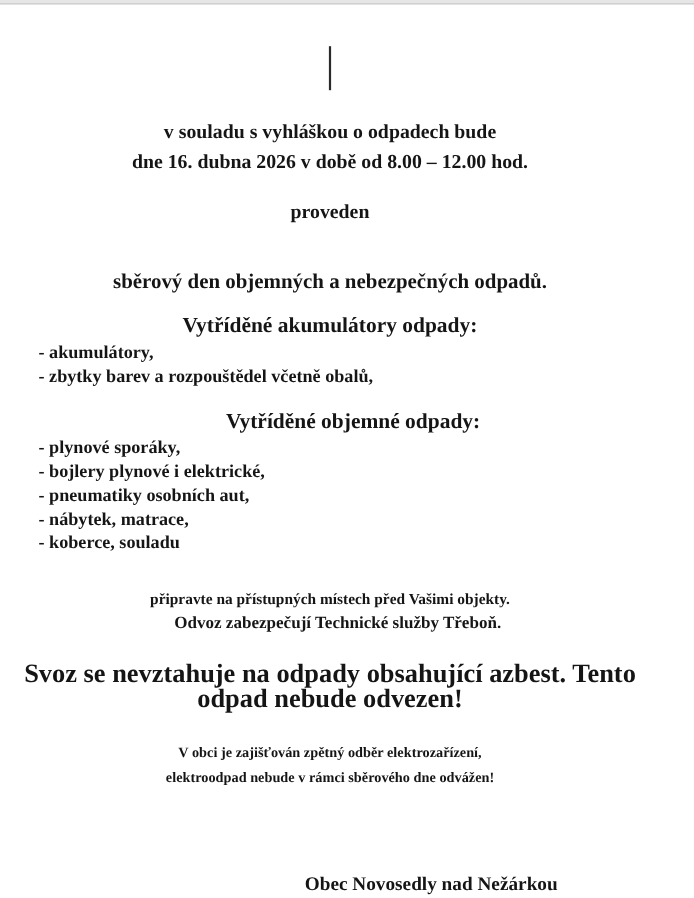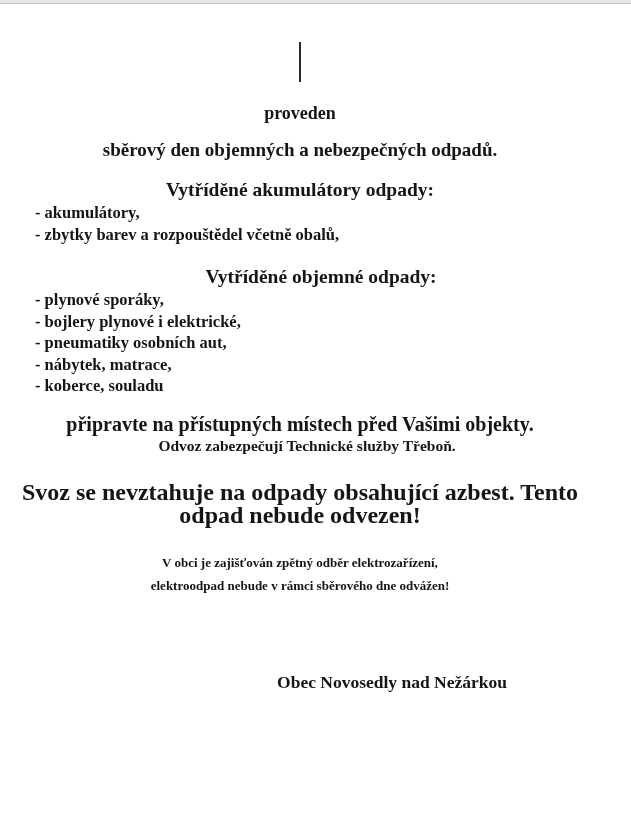--- a/index.html
+++ b/index.html
@@ -33,37 +33,37 @@
   .caret {
     display: inline-block;
     width: 2px;
     height: 40px;
     background: #2a2a2a;
     vertical-align: -8px;
     margin-right: 1px;
   }
   .intro { margin-top: 22px; font-size: 18px; line-height: 28px; }
   .proveden { margin-top: 20px; font-size: 18px; line-height: 22px; }
-  .event { margin-top: 14px; font-size: 19px; line-height: 24px; }
+  .event { margin-top: 42px; font-size: 19px; line-height: 24px; }
   .section-heading {
     margin: 0; padding: 0;
     font-size: 19.5px; line-height: 24px; font-weight: bold;
   }
   .heading1 { margin-top: 16px; }
   .heading2 { margin-top: 20px; padding-left: 42px; }
   ul.item-list {
     list-style: none;
     margin: 0; padding: 0 0 0 35px;
     text-align: left;
     font-size: 16.5px;
     line-height: 21.5px;
   }
   .list1 { margin-top: 22px; }
   .list2 { margin-top: 17px; }
-  .instr1 { margin-top: 16px; font-size: 20px; line-height: 23px; }
+  .instr1 { margin-top: 30px; font-size: 14px; line-height: 23px; }
   .instr2 { font-size: 15.5px; line-height: 19px; margin-left: 14px; }
   .azbest { margin-top: 26px; font-size: 24px; line-height: 23px; }
   .electro { margin-top: 24px; font-size: 13px; line-height: 23px; }
   .signature {
     margin-top: 75px;
     margin-left: 184px;
     width: 416px;
     text-align: center;
     font-size: 17.5px;
     line-height: 21px;
@@ -71,20 +71,24 @@
 </style>
 </head>
 <body>
 
 <div class="top-strip"></div>
 
 <div class="page">
 
   <h1 class="title"><span class="caret"></span></h1>
 
+  <div class="intro">
+    <div>v souladu s vyhláškou o odpadech bude</div>
+    <div>dne 16. dubna 2026 v době od 8.00 – 12.00 hod.</div>
+  </div>
 
   <div class="proveden">proveden</div>
 
   <div class="event">sběrový den objemných a nebezpečných odpadů.</div>
 
   <h2 class="section-heading heading1">Vytříděné akumulátory odpady:</h2>
 
   <ul class="item-list list1">
     <li>- akumulátory,</li>
     <li>- zbytky barev a rozpouštědel včetně obalů,</li>

